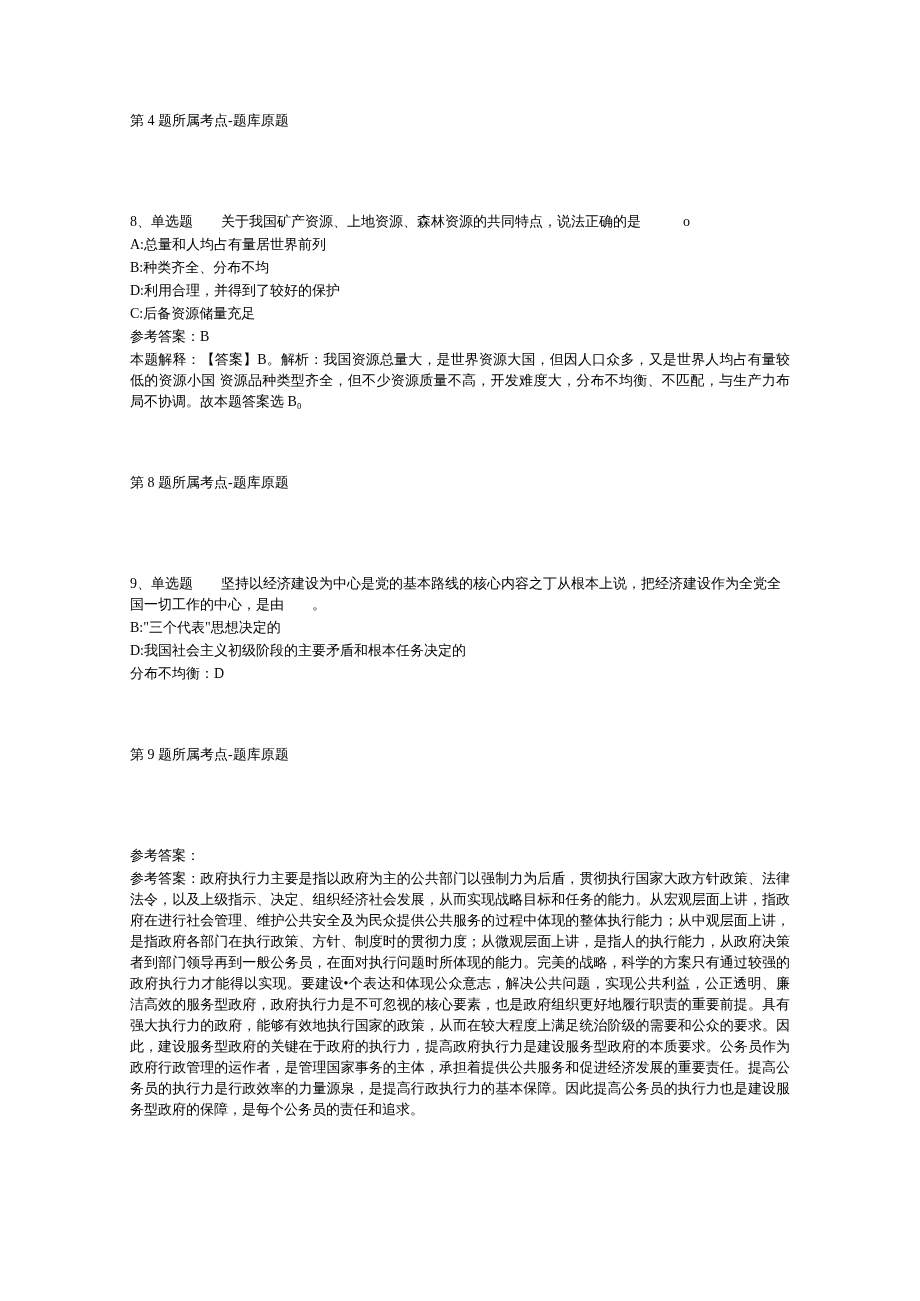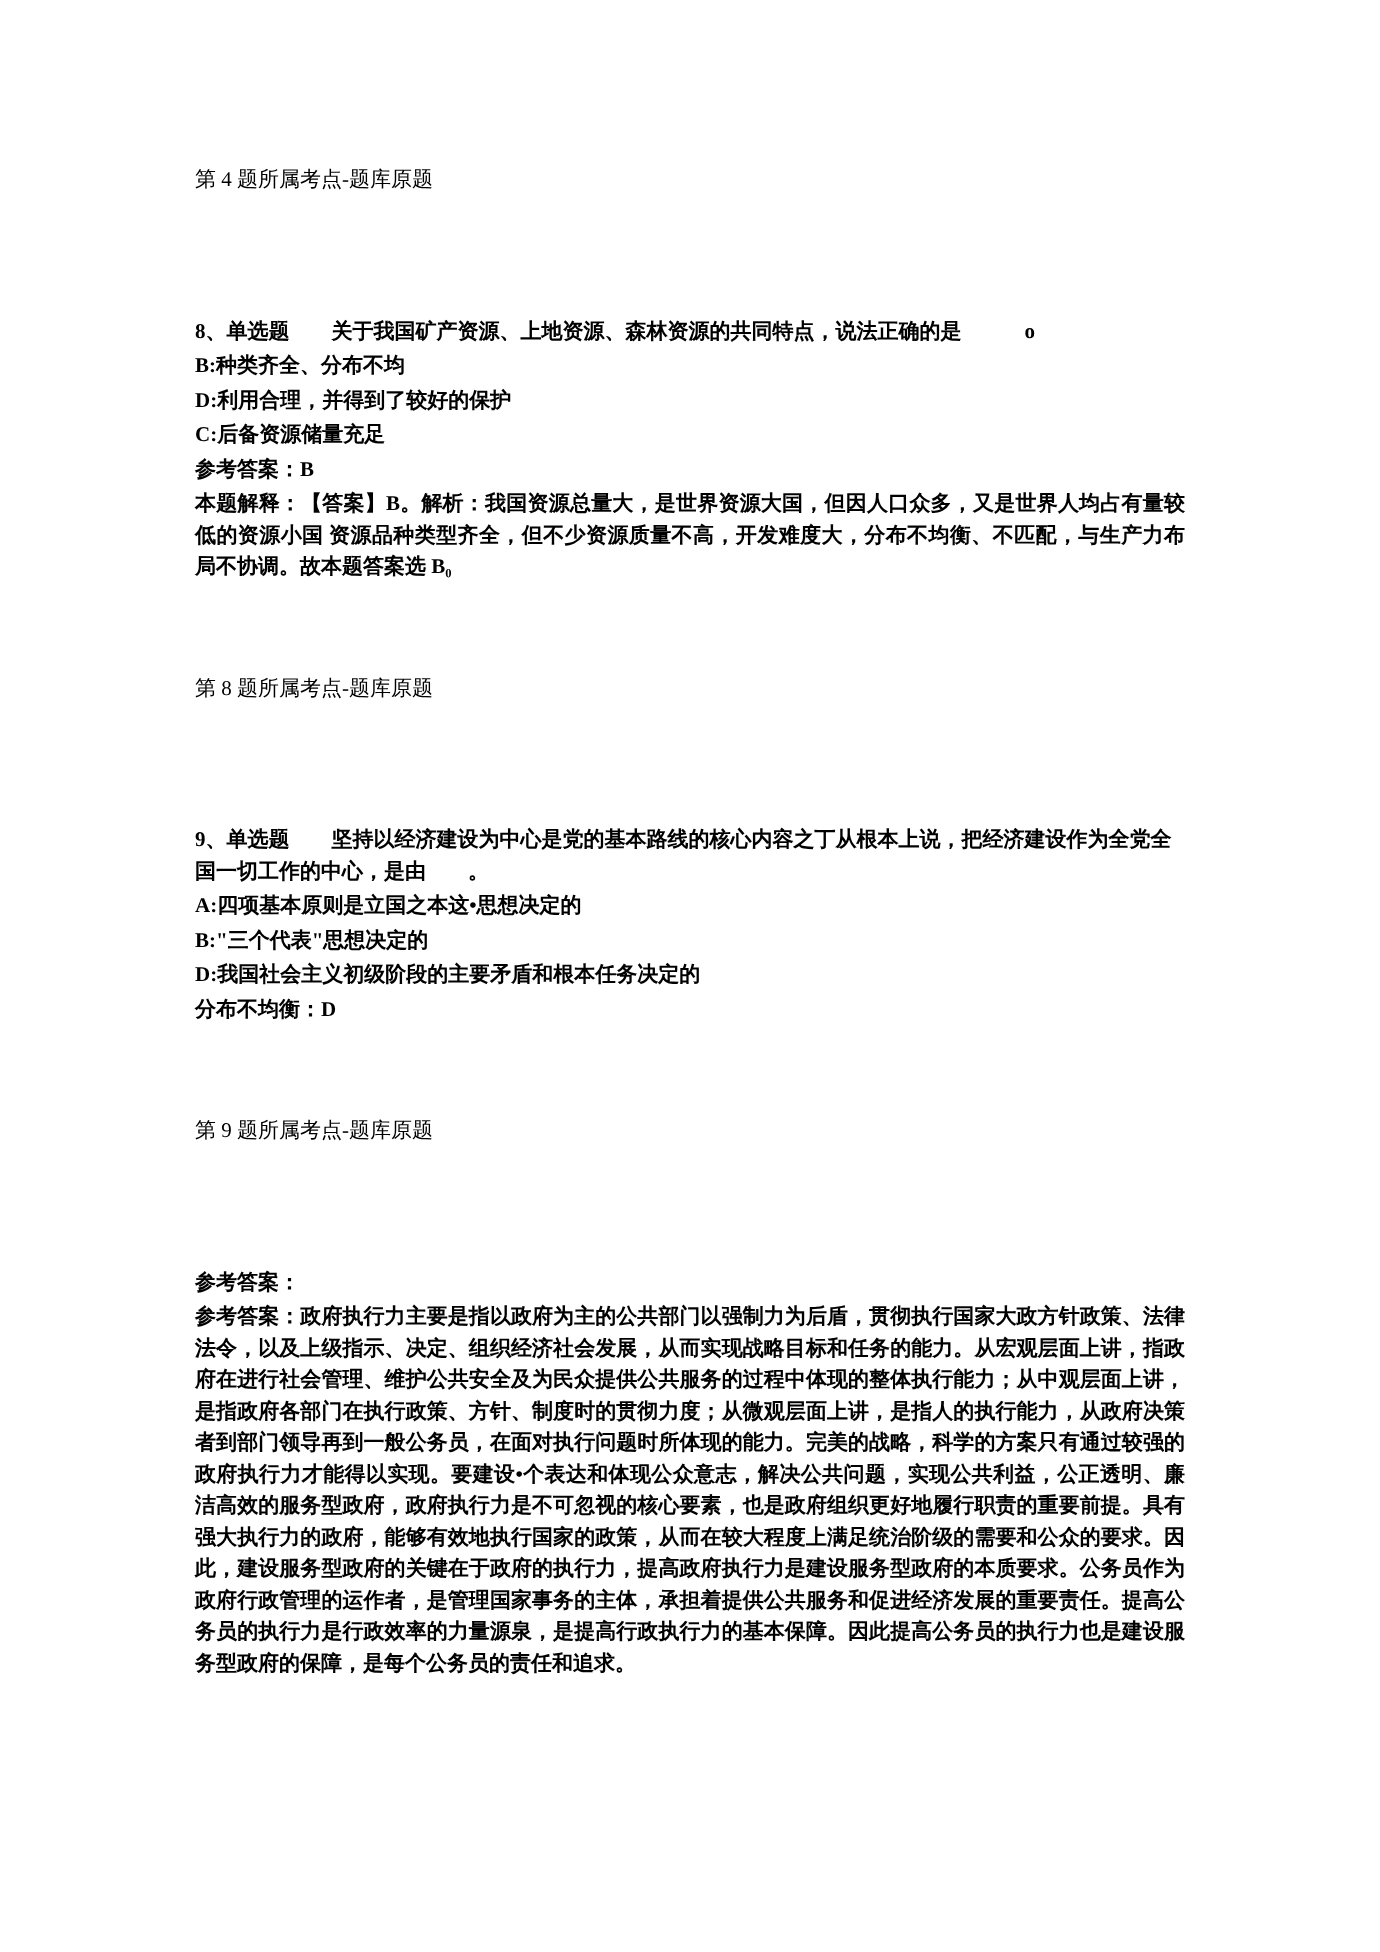--- a/index.html
+++ b/index.html
@@ -11,21 +11,20 @@
       background: #ffffff;
       font-family: "SimSun", "宋体", serif;
       font-size: 14px;
       line-height: 1.5;
       color: #000000;
       padding: 110px 130px 60px 130px;
       width: 920px;
     }
     .question-block {
       margin-bottom: 20px;
-      font-weight: bold;
     }
     .q-line {
       margin-bottom: 2px;
     }
     .topic-line {
       margin-bottom: 20px;
     }
     .spacer-large {
       height: 60px;
     }
@@ -38,36 +37,36 @@
   </style>
 </head>
 <body>
 
 <div class="topic-line">第 4 题所属考点-题库原题</div>
 
 <div class="spacer-large"></div>
 
 <div class="question-block">
   <div class="q-line">8、单选题　　关于我国矿产资源、上地资源、森林资源的共同特点，说法正确的是　　　o</div>
+  <div class="q-line">A:总量和人均占有量居世界前列</div>
   <div class="q-line">B:种类齐全、分布不均</div>
   <div class="q-line">D:利用合理，并得到了较好的保护</div>
   <div class="q-line">C:后备资源储量充足</div>
   <div class="q-line">参考答案：B</div>
   <div class="q-line justified">本题解释：【答案】B。解析：我国资源总量大，是世界资源大国，但因人口众多，又是世界人均占有量较低的资源小国 资源品种类型齐全，但不少资源质量不高，开发难度大，分布不均衡、不匹配，与生产力布局不协调。故本题答案选 B₀</div>
 </div>
 
 <div class="spacer-medium"></div>
 
 <div class="topic-line">第 8 题所属考点-题库原题</div>
 
 <div class="spacer-large"></div>
 
 <div class="question-block">
   <div class="q-line">9、单选题　　坚持以经济建设为中心是党的基本路线的核心内容之丁从根本上说，把经济建设作为全党全国一切工作的中心，是由　　。</div>
-  <div class="q-line">A:四项基本原则是立国之本这•思想决定的</div>
   <div class="q-line">B:"三个代表"思想决定的</div>
   <div class="q-line">D:我国社会主义初级阶段的主要矛盾和根本任务决定的</div>
   <div class="q-line">分布不均衡：D</div>
 </div>
 
 <div class="spacer-medium"></div>
 
 <div class="topic-line">第 9 题所属考点-题库原题</div>
 
 <div class="spacer-large"></div>

